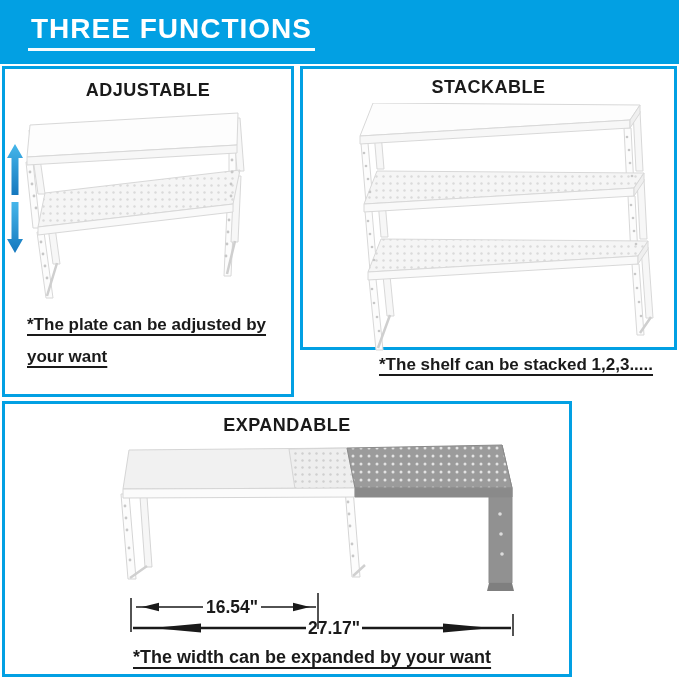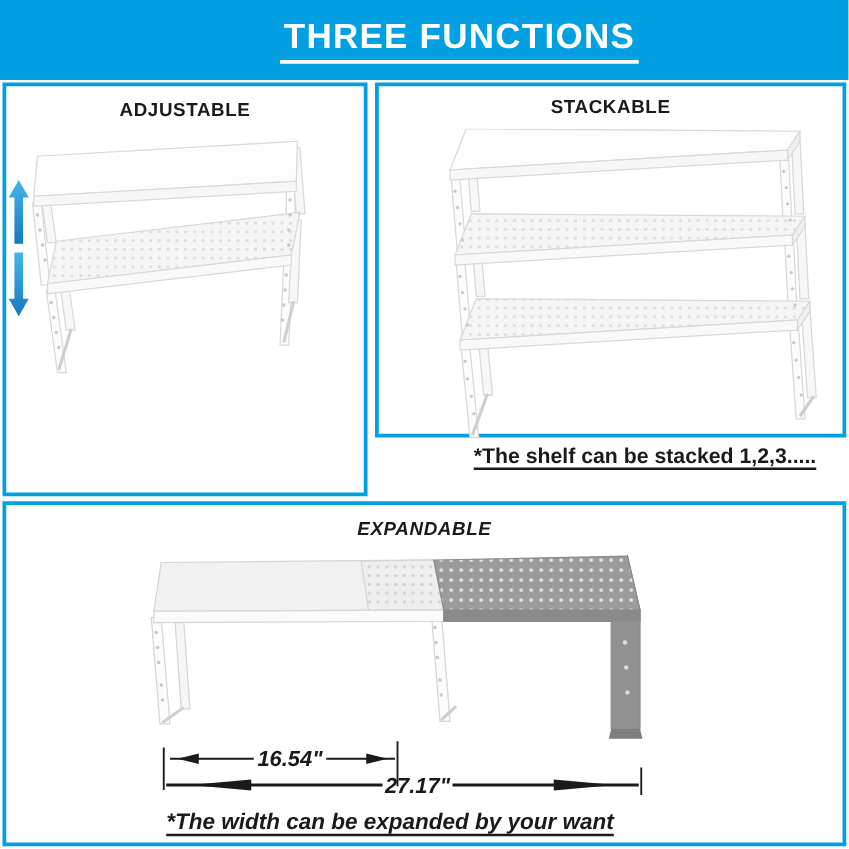--- a/index.html
+++ b/index.html
@@ -1,26 +1,26 @@
 <!DOCTYPE html>
 <html style="--accent: #02A0E3; --panel-background: #FFFFFF; --text: #1A1A1A; --arrow-blue-light: #45B6EA; --arrow-blue-dark: #1578BE; --shelf-white: #FCFCFC; --shelf-outline: #D8D8D8; --shelf-gray: #9B9B9B;"><head>
 <meta charset="utf-8">
 <style>
   html,body{margin:0;padding:0;background:#fff;}
   .frame{position:relative;width:679px;height:679px;background:#fff;overflow:hidden;
          font-family:"Liberation Sans",sans-serif;color:#1a1a1a;}
   .titlebar{position:absolute;left:0;top:0;width:679px;height:64px;
-            background:var(--accent,#029FE3);display:flex;align-items:center;justify-content:center;}
+            background:var(--accent,#029FE3);display:flex;align-items:center;}
   .title{transform:translateX(28px);color:#fff;font-size:28px;font-weight:bold;letter-spacing:1px;
          border-bottom:3px solid rgba(255,255,255,.97);padding:0 3px 3px;}
   .panel{position:absolute;background:#fff;border:3px solid var(--accent,#029FE3);box-sizing:border-box;}
   #panel-adjustable{left:2px;top:66px;width:292px;height:331px;}
   #panel-stackable{left:300px;top:66px;width:377px;height:284px;}
-  #panel-expandable{left:2px;top:401px;width:675px;height:276px;font-style:italic;}
-  .panel-title{text-align:center;font-size:15px;font-weight:bold;letter-spacing:.5px;padding-top:11px;}
+  #panel-expandable{left:2px;top:401px;width:570px;height:276px;}
+  .panel-title{text-align:center;font-size:18px;font-weight:bold;letter-spacing:.5px;padding-top:11px;}
   #panel-stackable .panel-title{padding-top:8px;}
   .illus{position:absolute;}
   #illus-adjustable{left:0;top:29px;}
   #illus-stackable{left:0;top:34px;}
   #illus-expandable{left:0;top:32px;}
   .caption{position:absolute;font-size:17px;font-weight:bold;color:#1a1a1a;
            text-decoration:underline;text-decoration-thickness:1.5px;text-underline-offset:4px;}
   #cap-adjustable{left:22px;top:240px;width:274px;line-height:1.9;}
   #cap-stackable{left:28px;top:286px;white-space:nowrap;margin-left:48px;}
   #cap-expandable{left:128px;top:243px;white-space:nowrap;font-size:18px;}
@@ -85,20 +85,21 @@
           <circle cx="38" cy="156" r="1.4"></circle>
           <circle cx="40" cy="168" r="1.4"></circle>
           <circle cx="42" cy="180" r="1.4"></circle>
         <circle cx="224" cy="122" r="1.4"></circle>
           <circle cx="223" cy="134" r="1.4"></circle>
           <circle cx="222" cy="146" r="1.4"></circle>
           <circle cx="221" cy="158" r="1.4"></circle>
       </g>
     </svg>
 
+    <div class="caption" id="cap-adjustable">*The plate can be adjusted by your want</div>
   </div>
 
   <div class="panel" id="panel-stackable">
     <div class="panel-title">STACKABLE</div>
 
     <svg class="illus" id="illus-stackable" width="371" height="250" viewBox="0 0 371 250">
       <defs>
         <pattern id="dotsS" width="7" height="7" patternUnits="userSpaceOnUse">
           <rect width="7" height="7" fill="#f5f5f5"></rect>
             <circle cx="3.5" cy="3.5" r="1.2" fill="#dadada"></circle>

